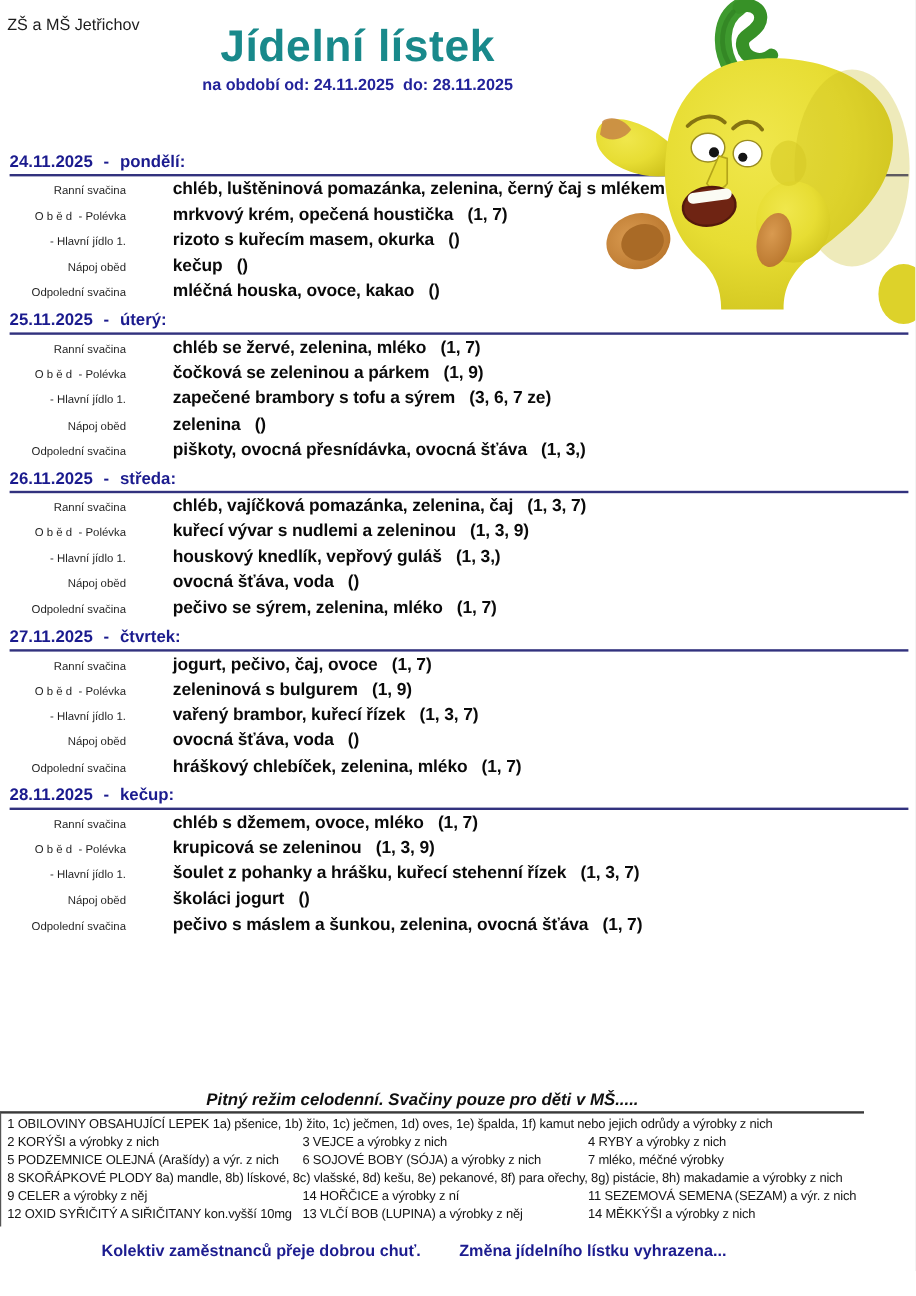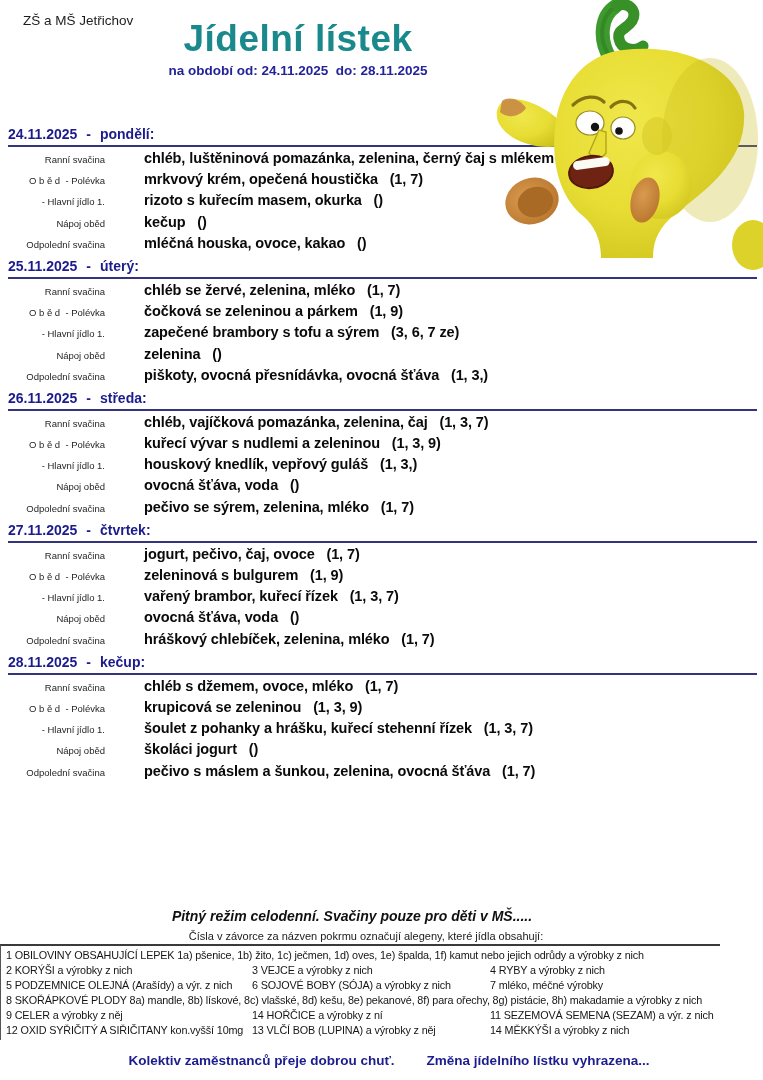--- a/index.html
+++ b/index.html
@@ -1,21 +1,21 @@
 <!DOCTYPE html>
 <html lang="cs"><head>
 <meta charset="utf-8">
 <style>
   html,body{margin:0;padding:0;background:#e8e8e8;}
   .page{
     position:relative;width:763px;height:1080px;margin:0 auto;background:#fff;
     overflow:hidden;font-family:"Liberation Sans",sans-serif;color:#111;
   }
   
-  .school{position:absolute;left:23px;top:13px;font-size:13.5px;color:#1c1c1c;}
+  .school{position:absolute;left:6px;top:13px;font-size:13.5px;color:#1c1c1c;}
   .title-wrap{position:absolute;left:0;top:20px;width:596px;text-align:center;}
   .page-title{font-size:37px;line-height:38px;font-weight:bold;color:#19898b;letter-spacing:.5px;}
   .period{margin-top:5px;font-size:13.5px;font-weight:bold;color:#23239a;white-space:pre;}
   
   .mascot{position:absolute;top:0;right:0;width:268px;height:280px;z-index:5;pointer-events:none;}
   
   .days{position:absolute;left:8px;right:6px;top:126px;}
   .day-block{margin-bottom:2px;}
   .day-heading{
     font-size:14px;line-height:17px;font-weight:bold;color:#1b1b8e;
@@ -34,21 +34,21 @@
     margin-top:2px;width:714px;border-top:2px solid #3a3a3a;border-left:1px solid #555;
     padding:2px 0 2px 5px;
   }
   .al-row{font-size:10.8px;line-height:15px;color:#151515;white-space:pre;letter-spacing:-0.15px;}
   .al-grid{display:flex;}
   .al-c0{flex:none;width:246px;}
   .al-c1{flex:none;width:238px;}
   .al-c2{flex:none;}
   .closing{
     margin-top:13px;width:690px;display:flex;justify-content:center;gap:32px;
-    font-size:13.5px;font-weight:bold;color:#1c1c8f;white-space:pre;padding-left:44px;
+    font-size:13.5px;font-weight:bold;color:#1c1c8f;white-space:pre;
   }
 </style>
 </head>
 <body>
 
 <div class="page">
 
   <div class="school">ZŠ a MŠ Jetřichov</div>
 
   <div class="title-wrap">
@@ -239,21 +239,20 @@
           <div class="meal-row">
             <span class="meal-label">Odpolední svačina</span>
             <span class="meal-text">pečivo s máslem a šunkou, zelenina, ovocná šťáva   (1, 7)</span>
           </div>
         </div>
       </section>
     </div>
 
   <div class="footer">
     <div class="drinking-note">Pitný režim celodenní. Svačiny pouze pro děti v MŠ.....</div>
-    <div class="allergen-intro">Čísla v závorce za názven pokrmu označují alegeny, které jídla obsahují:</div>
     <div class="allergen-box">
         <div class="al-row"><span class="al-cell al-c0">1 OBILOVINY OBSAHUJÍCÍ LEPEK 1a) pšenice, 1b) žito, 1c) ječmen, 1d) oves, 1e) špalda, 1f) kamut nebo jejich odrůdy a výrobky z nich</span></div>
         <div class="al-row al-grid"><span class="al-cell al-c0">2 KORÝŠI a výrobky z nich</span><span class="al-cell al-c1">3 VEJCE a výrobky z nich</span><span class="al-cell al-c2">4 RYBY a výrobky z nich</span></div>
         <div class="al-row al-grid"><span class="al-cell al-c0">5 PODZEMNICE OLEJNÁ (Arašídy) a výr. z nich</span><span class="al-cell al-c1">6 SOJOVÉ BOBY (SÓJA) a výrobky z nich</span><span class="al-cell al-c2">7 mléko, méčné výrobky</span></div>
         <div class="al-row"><span class="al-cell al-c0">8 SKOŘÁPKOVÉ PLODY 8a) mandle, 8b) lískové, 8c) vlašské, 8d) kešu, 8e) pekanové, 8f) para ořechy, 8g) pistácie, 8h) makadamie a výrobky z nich</span></div>
         <div class="al-row al-grid"><span class="al-cell al-c0">9 CELER a výrobky z něj</span><span class="al-cell al-c1">14 HOŘČICE a výrobky z ní</span><span class="al-cell al-c2">11 SEZEMOVÁ SEMENA (SEZAM) a výr. z nich</span></div>
         <div class="al-row al-grid"><span class="al-cell al-c0">12 OXID SYŘIČITÝ A SIŘIČITANY kon.vyšší 10mg</span><span class="al-cell al-c1">13 VLČÍ BOB (LUPINA) a výrobky z něj</span><span class="al-cell al-c2">14 MĚKKÝŠI a výrobky z nich</span></div>
       </div>
     <div class="closing"><span class="closing-text">Kolektiv zaměstnanců přeje dobrou chuť.</span><span class="closing-text">Změna jídelního lístku vyhrazena...</span></div>
   </div>

